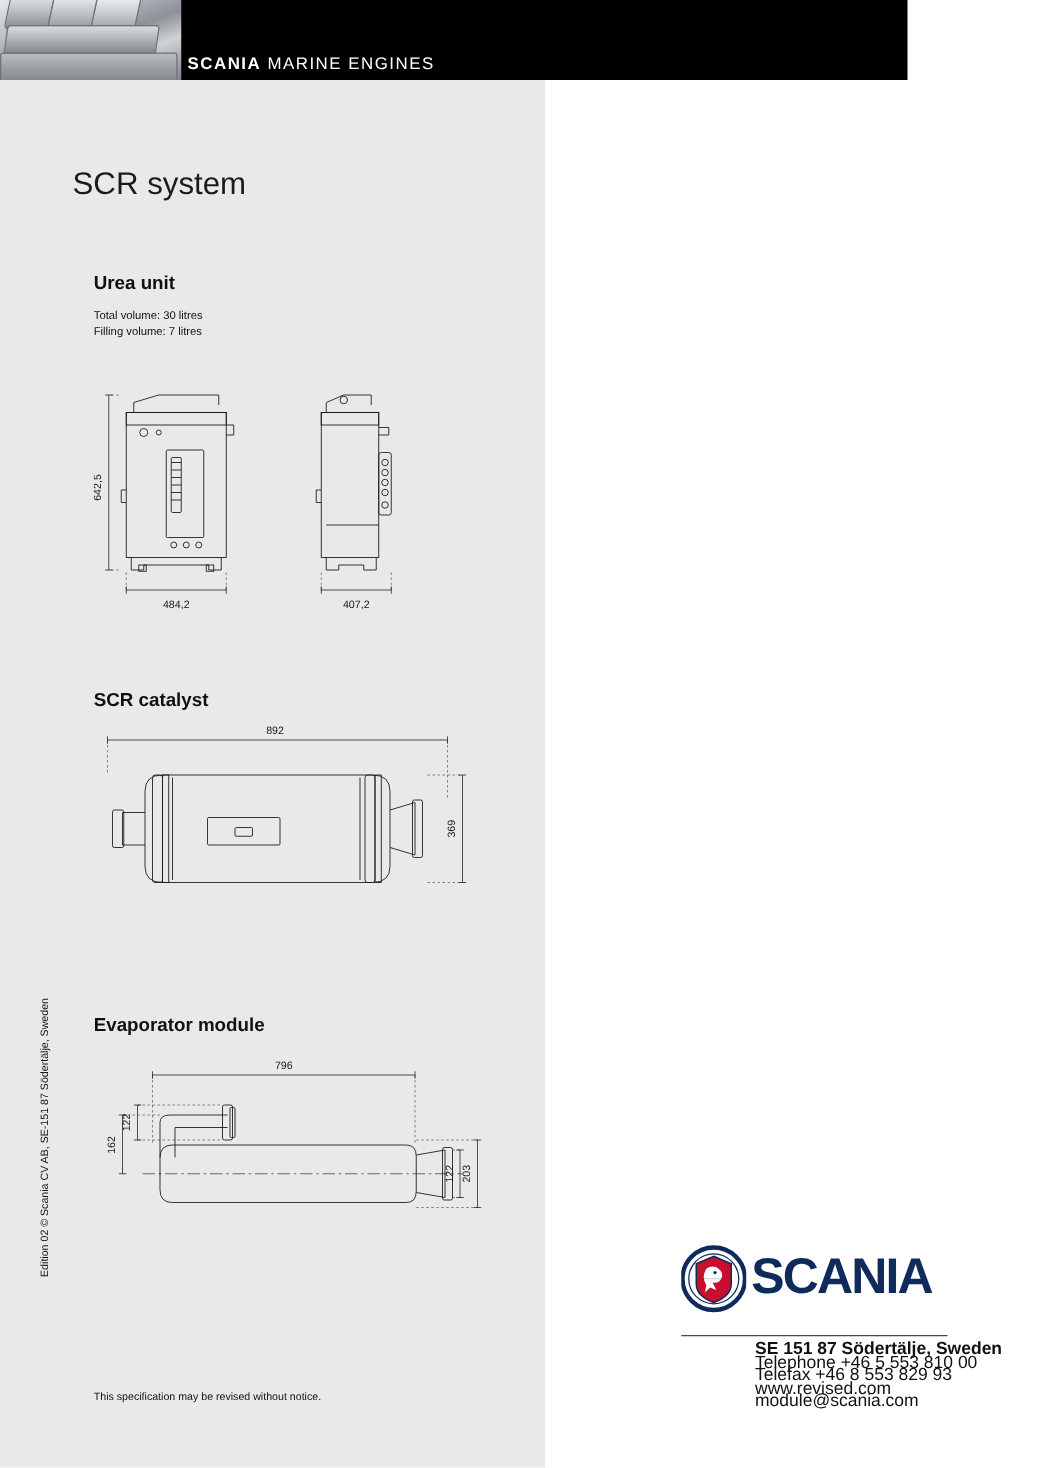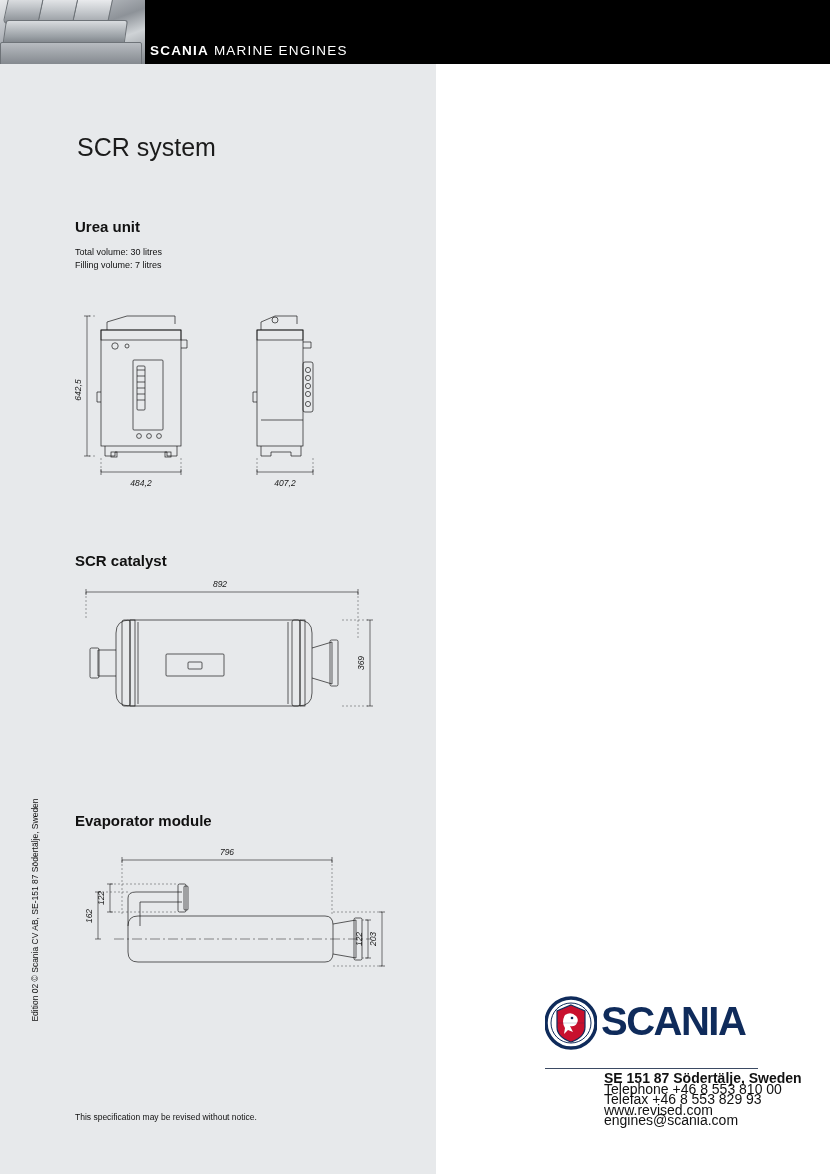--- a/index.html
+++ b/index.html
@@ -12,21 +12,21 @@
     height: 1174px;
     position: relative;
     font-family: "Liberation Sans", sans-serif;
     overflow: hidden;
   }
 
   
   .header {
     position: absolute;
     top: 0; left: 0;
-    width: 830px;
+    width: 726px;
     height: 64px;
     background: #000000;
   }
   .header-photo {
     position: absolute;
     top: 0; left: 0;
     width: 145px;
     height: 64px;
     background: linear-gradient(160deg, #e8eaec 0%, #b9bdc2 28%, #8d9298 52%, #cfd3d6 70%, #7f848a 100%);
     overflow: hidden;
@@ -73,21 +73,21 @@
     position: absolute;
     top: 64px; left: 436px;
     width: 394px;
     height: 1110px;
     background: #ffffff;
   }
 
   
   .page-title {
     position: absolute;
-    left: 77px;
+    left: 58px;
     top: 133px;
     font-size: 25px;
     color: #1b1b1b;
     font-weight: normal;
   }
 
   .section-label {
     position: absolute;
     font-size: 15px;
     font-weight: bold;
@@ -123,21 +123,20 @@
     transform-origin: center center;
     font-size: 8.5px;
     color: #111111;
     text-align: center;
     white-space: nowrap;
   }
 
   
   .drawing {
     position: absolute;
-    font-style: italic;
   }
   #dwg-urea     { left: 75px; top: 300px; }
   #dwg-catalyst { left: 70px; top: 578px; }
   #dwg-evap     { left: 70px; top: 840px; }
 
   
   .logo-block {
     position: absolute;
     left: 545px;
     top: 995px;
@@ -357,17 +356,17 @@
       <path d="M20 20 q6 -4 11 1 q3 3 1 7 q-2 4 -7 3 l3 6 l-5 -2 l-4 4 l1 -6 q-4 -6 0 -13 Z" fill="#ffffff"></path>
       <circle cx="27" cy="23" r="1.3" fill="#0f2b5b"></circle>
       <path d="M12 28 h28" stroke="#0f2b5b" stroke-width="0.8" opacity="0.25"></path>
     </svg>
     <div class="logo-word">SCANIA</div>
   </div>
 </div>
 <div class="logo-rule"></div>
 <div class="contact">
   <div class="bold">SE 151 87  Södertälje, Sweden</div>
-  <div>Telephone +46 8 553 810 00</div>
+  <div>Telephone +46 5 553 810 00</div>
   <div>Telefax +46 8 553 829 93</div>
   <div>www.revised.com</div>
-  <div>engines@scania.com</div>
+  <div>module@scania.com</div>
 </div>
 
 </body></html>

